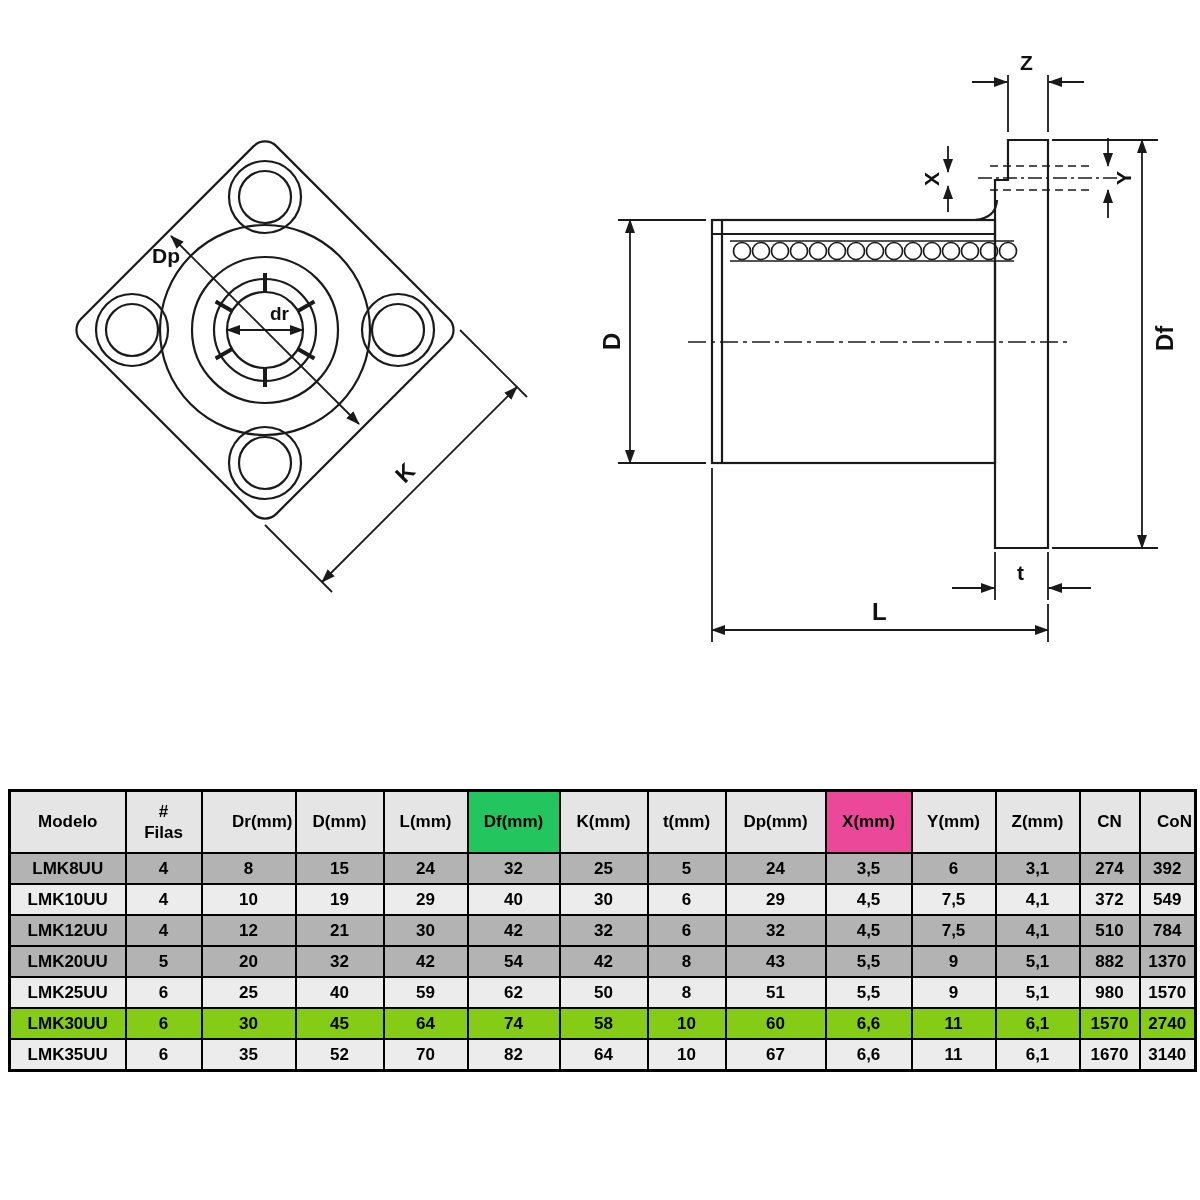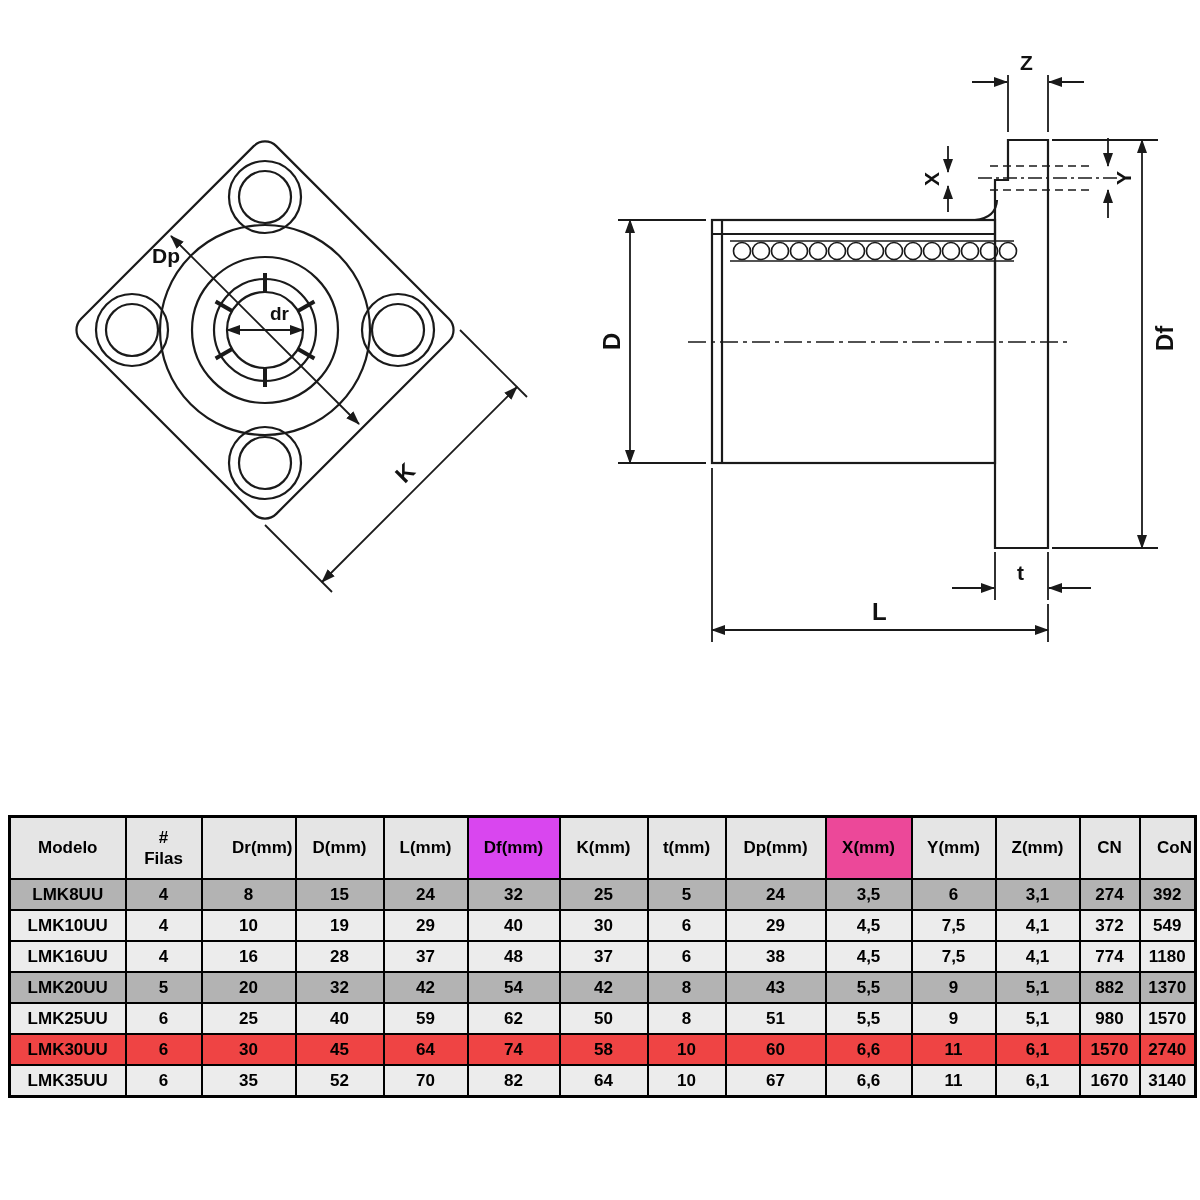--- a/index.html
+++ b/index.html
@@ -1,20 +1,20 @@
 <!DOCTYPE html>
 <html><head>
 <meta charset="utf-8">
 <style>
   html,body{margin:0;padding:0;background:#ffffff;}
   body{width:1200px;height:1200px;font-family:"Liberation Sans",sans-serif;}
   .page{position:relative;width:1200px;height:1200px;background:#fff;overflow:hidden;}
   .drawing-wrap{position:absolute;left:0;top:20px;width:1200px;height:760px;}
   svg text{font-family:"Liberation Sans",sans-serif;font-weight:bold;fill:#111;}
-  .spec-table{position:absolute;left:8px;top:815px;width:1184px;border-collapse:collapse;table-layout:fixed;border:3px solid #000;}
+  .spec-table{position:absolute;left:8px;top:789px;width:1184px;border-collapse:collapse;table-layout:fixed;border:3px solid #000;}
   .spec-table th,.spec-table td{border:2px solid #000;text-align:center;vertical-align:middle;font-weight:bold;font-size:17px;color:#000;padding:1px 2px;overflow:hidden;}
   .spec-table th{height:58px;white-space:pre-line;line-height:1.25;}
   .spec-table td{height:27px;}
 </style>
 </head>
 <body>
 
 <div class="page">
 
   <div class="drawing-wrap">
@@ -177,21 +177,21 @@
         <col style="width:56px">
     </colgroup>
     <thead>
       <tr>
         <th style="background: rgb(229, 229, 229);">Modelo</th>
         <th style="background: rgb(229, 229, 229);">#
 Filas</th>
         <th style="background: rgb(229, 229, 229); text-align: right;">Dr(mm)</th>
         <th style="background: rgb(229, 229, 229); margin-left: 23px;">D(mm)</th>
         <th style="background: rgb(229, 229, 229);">L(mm)</th>
-        <th style="background: #d946ef; text-align: center;">Df(mm)</th>
+        <th style="background: #22c55e; text-align: center;">Df(mm)</th>
         <th style="background: rgb(229, 229, 229);">K(mm)</th>
         <th style="background: rgb(229, 229, 229);">t(mm)</th>
         <th style="background: rgb(229, 229, 229);">Dp(mm)</th>
         <th style="background: #ec4899;">X(mm)</th>
         <th style="background: rgb(229, 229, 229);">Y(mm)</th>
         <th style="background: rgb(229, 229, 229);">Z(mm)</th>
         <th style="background: rgb(229, 229, 229);">CN</th>
         <th style="background: rgb(229, 229, 229); text-align: right;">CoN</th>
       </tr>
     </thead>
@@ -221,35 +221,35 @@
           <td>40</td>
           <td>30</td>
           <td>6</td>
           <td>29</td>
           <td>4,5</td>
           <td>7,5</td>
           <td>4,1</td>
           <td>372</td>
           <td>549</td>
         </tr>
-        <tr style="background: rgb(236, 236, 236);">
-          <td>LMK16UU</td>
+        <tr style="background: rgb(179, 179, 179);">
+          <td>LMK12UU</td>
           <td>4</td>
-          <td>16</td>
-          <td>28</td>
-          <td>37</td>
-          <td>48</td>
-          <td>37</td>
-          <td>6</td>
-          <td>38</td>
+          <td>12</td>
+          <td>21</td>
+          <td>30</td>
+          <td>42</td>
+          <td>32</td>
+          <td>6</td>
+          <td>32</td>
           <td>4,5</td>
           <td>7,5</td>
           <td>4,1</td>
-          <td>774</td>
-          <td>1180</td>
+          <td>510</td>
+          <td>784</td>
         </tr>
         <tr style="background: rgb(179, 179, 179);">
           <td>LMK20UU</td>
           <td>5</td>
           <td>20</td>
           <td>32</td>
           <td>42</td>
           <td>54</td>
           <td>42</td>
           <td>8</td>
@@ -269,21 +269,21 @@
           <td>62</td>
           <td>50</td>
           <td>8</td>
           <td>51</td>
           <td>5,5</td>
           <td>9</td>
           <td>5,1</td>
           <td>980</td>
           <td>1570</td>
         </tr>
-        <tr style="background: #ef4444;">
+        <tr style="background: #84cc16;">
           <td>LMK30UU</td>
           <td>6</td>
           <td>30</td>
           <td>45</td>
           <td>64</td>
           <td>74</td>
           <td>58</td>
           <td>10</td>
           <td>60</td>
           <td>6,6</td>

